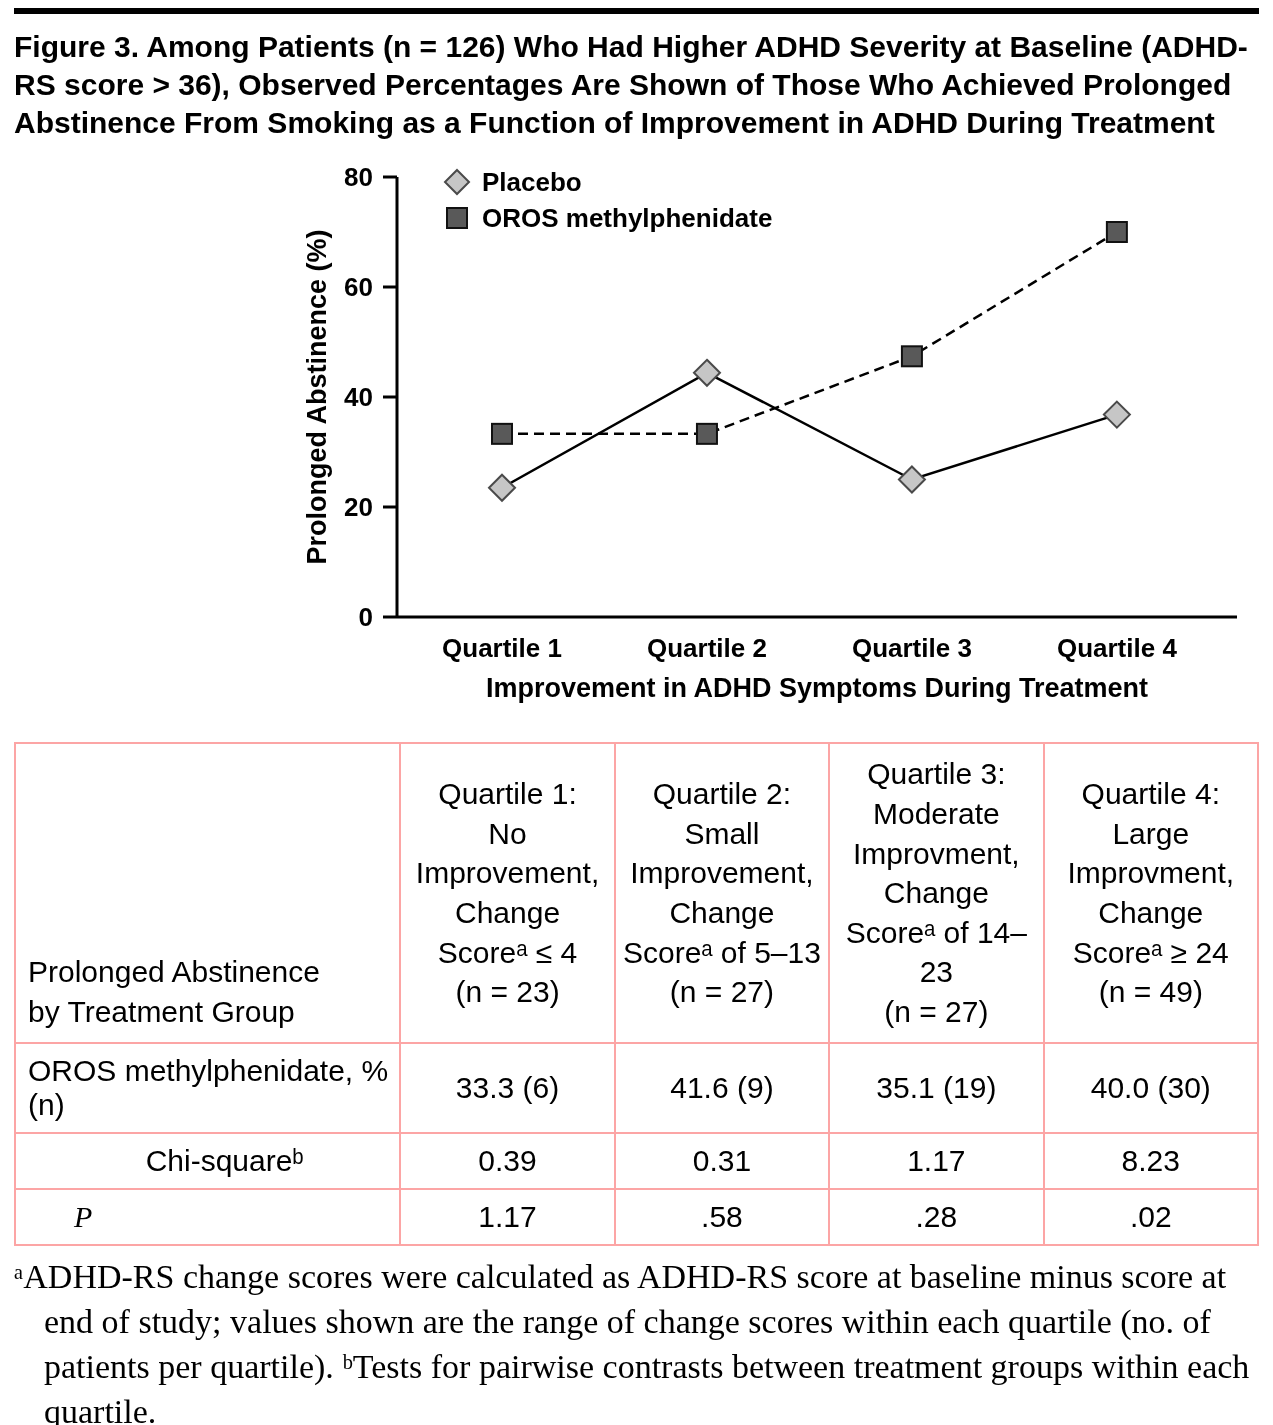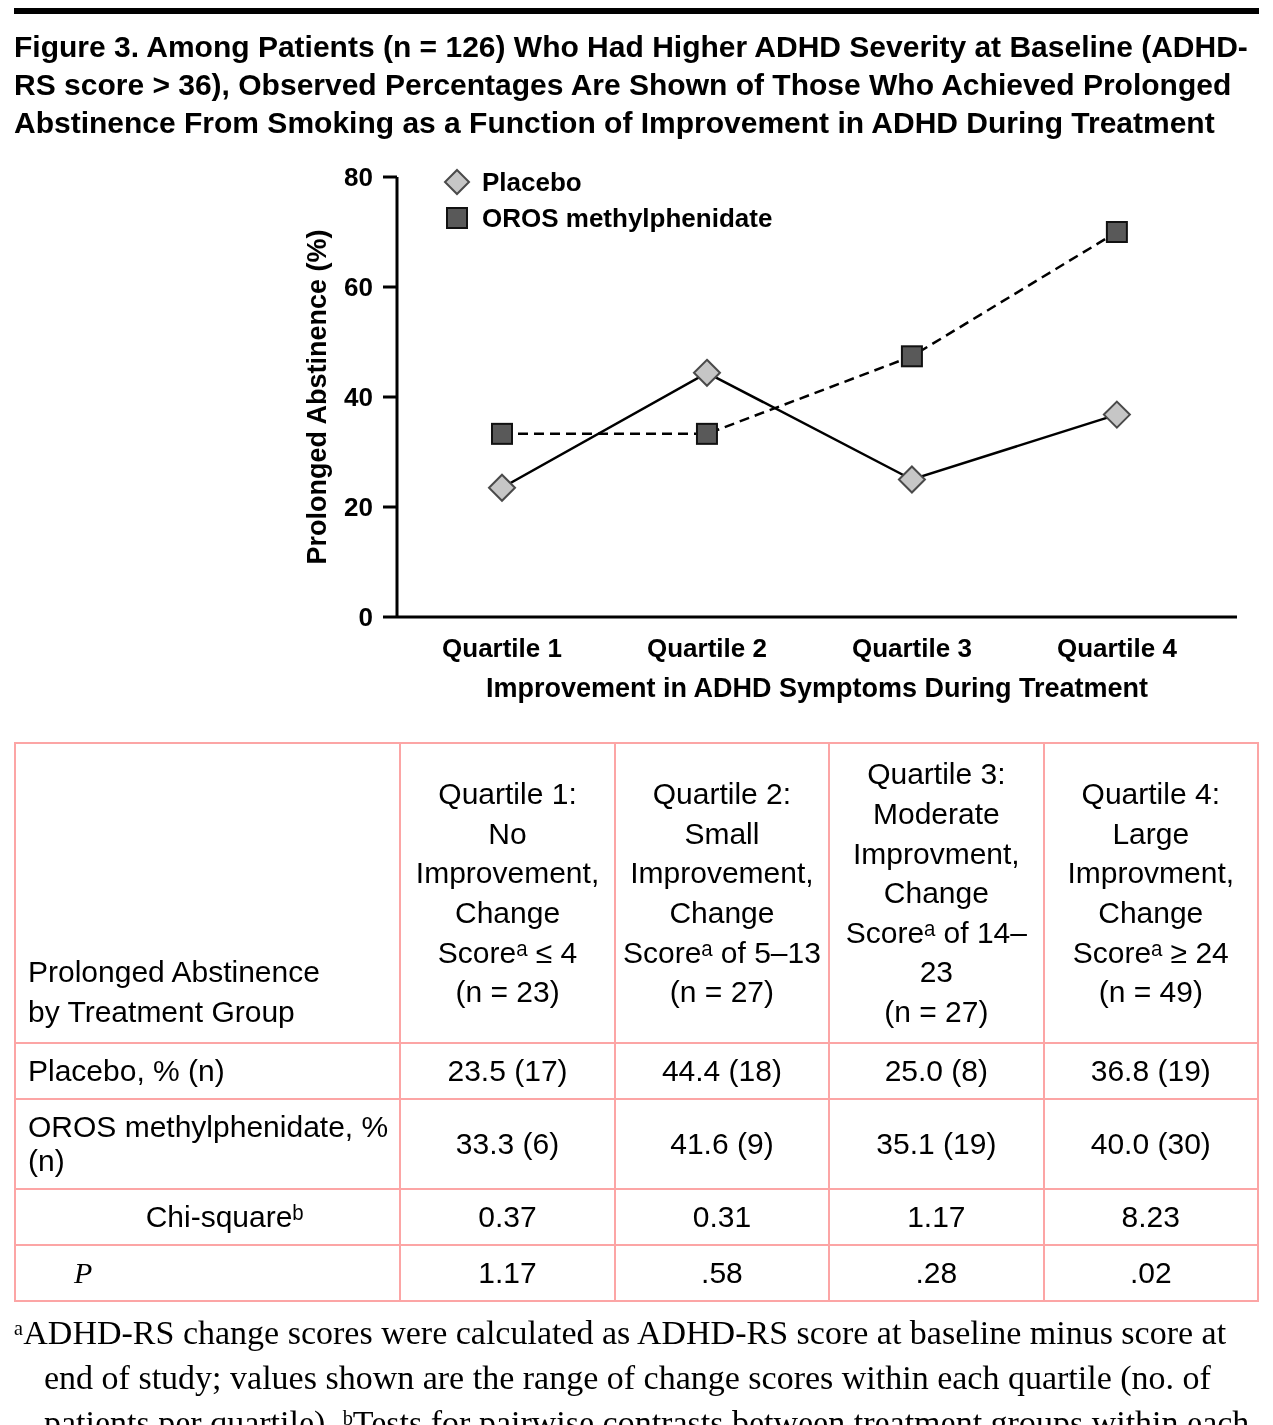--- a/index.html
+++ b/index.html
@@ -102,36 +102,29 @@
 Scoreᵃ of 14–23
 (n = 27)</th>
         <th class="col-header">Quartile 4:
 Large
 Improvment,
 Change
 Scoreᵃ ≥ 24
 (n = 49)</th>
       </tr>
       <tr>
-        <td class="row-label">Placebo, % (n)</td>
-        <td class="val">23.5 (17)</td>
-        <td class="val">44.4 (18)</td>
-        <td class="val">25.0 (8)</td>
-        <td class="val">36.8 (19)</td>
-      </tr>
-      <tr>
         <td class="row-label">OROS methylphenidate, % (n)</td>
         <td class="val">33.3 (6)</td>
         <td class="val">41.6 (9)</td>
         <td class="val">35.1 (19)</td>
         <td class="val">40.0 (30)</td>
       </tr>
       <tr>
         <td class="row-label indent-1">Chi-squareᵇ</td>
-        <td class="val">0.37</td>
+        <td class="val">0.39</td>
         <td class="val">0.31</td>
         <td class="val">1.17</td>
         <td class="val">8.23</td>
       </tr>
       <tr>
         <td class="row-label indent-2">P</td>
         <td class="val">1.17</td>
         <td class="val">.58</td>
         <td class="val">.28</td>
         <td class="val">.02</td>

